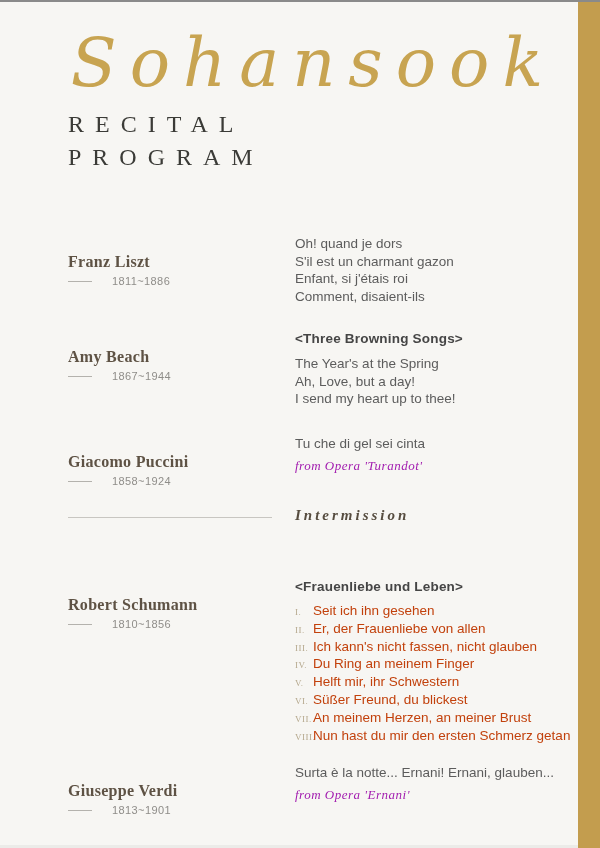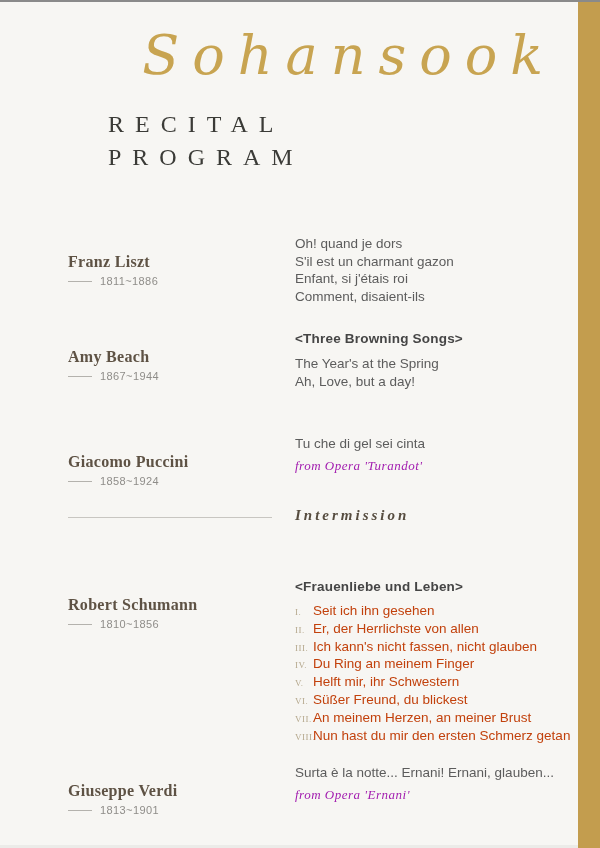--- a/index.html
+++ b/index.html
@@ -16,40 +16,40 @@
     background:#c39d4e;
   }
   .bottom-edge {
     position:absolute; bottom:0; left:0; right:22px; height:3px;
     background:#ecebe8;
   }
 
   .signature {
     position:absolute; top:22px; right:44px;
     font-family:"DejaVu Serif", serif; font-style:italic;
-    font-size:54px; letter-spacing:13px; color:#c8a451;
+    font-size:67px; letter-spacing:13px; color:#c8a451;
     white-space:nowrap; font-weight:normal;
   }
 
   .title-block {
     position:absolute; left:68px; top:106px;
     font-family:"Liberation Serif", serif; font-size:24px;
-    letter-spacing:11px; color:#3b3b37; line-height:33px;margin-left:40px;
+    letter-spacing:11px; color:#3b3b37; line-height:33px;
   }
 
   .entry { position:absolute; left:0; width:100%; }
   .composer-col { position:absolute; left:68px; top:0; width:215px; }
   .pieces-col   { position:absolute; left:295px; top:0; width:278px;margin-top:7px; }
 
   .composer-name {
     font-family:"Liberation Serif", serif; font-weight:bold;
     font-size:16px; color:#5e5244; letter-spacing:0.3px; line-height:19px;margin-top:24px;
   }
   .composer-dates {
-    margin-top:4px; display:flex; align-items:center; gap:8px;
+    margin-top:4px; display:flex; align-items:center; gap:20px;
     color:#8f8d89; font-size:11px; letter-spacing:0.4px;
   }
   .date-rule { display:inline-block; width:24px; height:1px; background:#b4b2ad; }
 
   .group-title {
     font-size:13.5px; font-weight:bold; color:#454545;
     line-height:17px; margin-bottom:8px; letter-spacing:0.2px;
   }
   .piece-line { font-size:13.5px; color:#5c5c5c; line-height:17.5px; }
   .note {
@@ -109,20 +109,21 @@
       <div class="composer-name">Amy Beach</div>
       <div class="composer-dates">
         <span class="date-rule"></span>
         <span>1867~1944</span>
       </div>
     </div>
     <div class="pieces-col">
       <div class="group-title">&lt;Three Browning Songs&gt;</div>
       <div class="piece-line">The Year's at the Spring</div>
       <div class="piece-line">Ah, Love, but a day!</div>
+      <div class="piece-line">I send my heart up to thee!</div>
     </div>
   </div>
 
   <div class="entry" style="top:426px">
     <div class="composer-col">
       <div class="composer-name">Giacomo Puccini</div>
       <div class="composer-dates">
         <span class="date-rule"></span>
         <span>1858~1924</span>
       </div>
@@ -145,21 +146,21 @@
       </div>
     </div>
     <div class="pieces-col">
       <div class="group-title">&lt;Frauenliebe und Leben&gt;</div>
       <div class="movement-row">
         <span class="movement-numeral">I.</span>
         <span class="movement-title">Seit ich ihn gesehen</span>
       </div>
       <div class="movement-row">
         <span class="movement-numeral">II.</span>
-        <span class="movement-title">Er, der Herrlichste von allen</span>
+        <span class="movement-title">Er, der Frauenliebe von allen</span>
       </div>
       <div class="movement-row">
         <span class="movement-numeral">III.</span>
         <span class="movement-title">Ich kann's nicht fassen, nicht glauben</span>
       </div>
       <div class="movement-row">
         <span class="movement-numeral">IV.</span>
         <span class="movement-title">Du Ring an meinem Finger</span>
       </div>
       <div class="movement-row">

